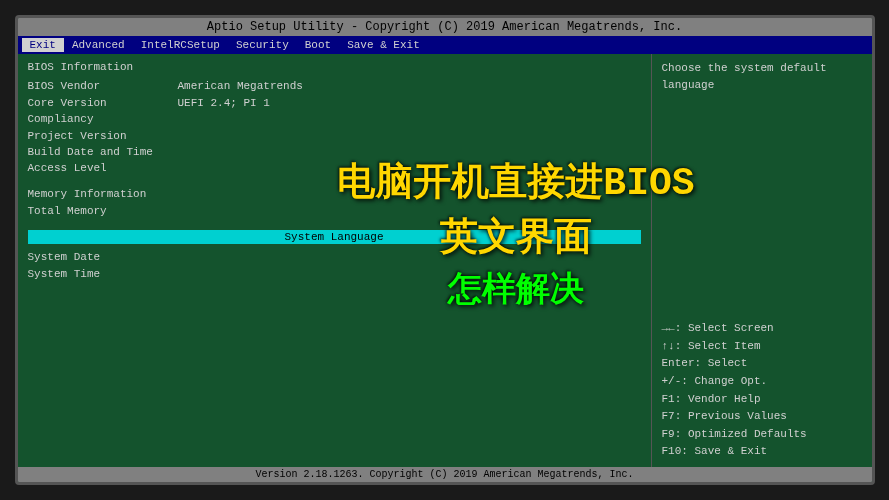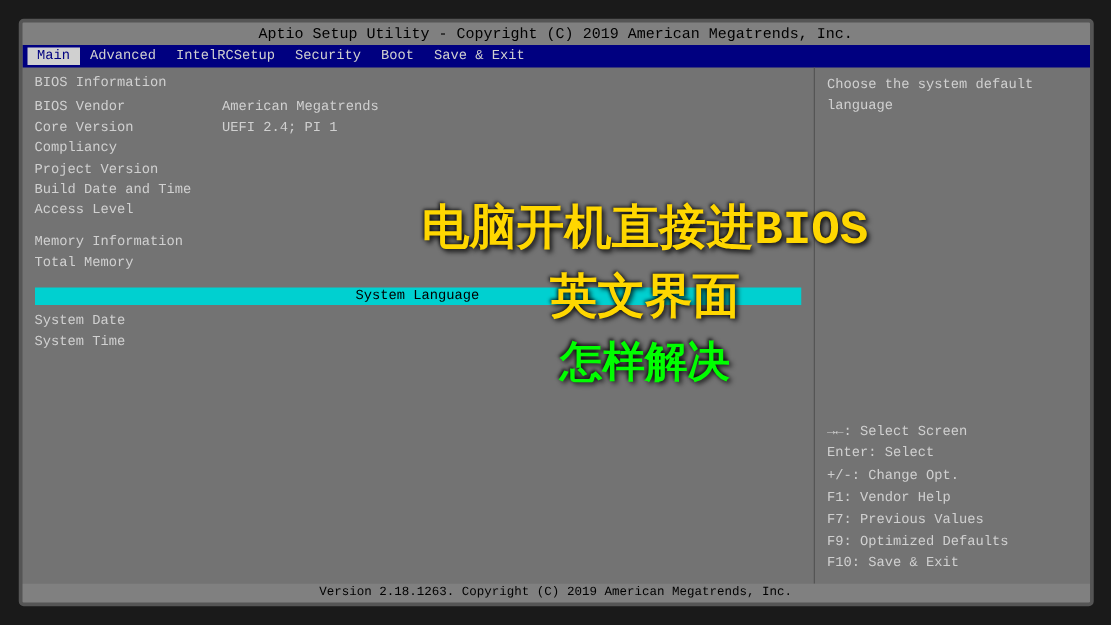--- a/index.html
+++ b/index.html
@@ -10,21 +10,21 @@
       display: flex;
       align-items: center;
       justify-content: center;
       font-family: Arial, sans-serif;
       overflow: hidden;
     }
 
     .screen-container {
       width: 860px;
       height: 470px;
-      background: #737373;
+      background: #14532d;
       border: 3px solid #555;
       border-radius: 4px;
       display: flex;
       flex-direction: column;
       font-family: 'Courier New', monospace;
       position: relative;
       overflow: hidden;
     }
 
     
@@ -178,21 +178,21 @@
 </head>
 <body>
 
 <div class="screen-container">
 
   <div class="title-bar">
     <span>Aptio Setup Utility - Copyright (C) 2019 American Megatrends, Inc.</span>
   </div>
 
   <div class="menu-bar">
-    <div class="menu-item active">Main</div>
+    <div class="menu-item active">Exit</div>
     <div class="menu-item">Advanced</div>
     <div class="menu-item">IntelRCSetup</div>
     <div class="menu-item">Security</div>
     <div class="menu-item">Boot</div>
     <div class="menu-item">Save &amp; Exit</div>
   </div>
 
   <div class="content-area">
 
     <div class="left-panel">
@@ -225,20 +225,21 @@
       <div class="info-row">System Time</div>
     </div>
 
     <div class="right-panel">
       <div class="help-text">
         <span>Choose the system default language</span>
       </div>
       <div style="flex:1;"></div>
       <div class="key-help">
         <div>→←: Select Screen</div>
+        <div>↑↓: Select Item</div>
         <div>Enter: Select</div>
         <div>+/-: Change Opt.</div>
         <div>F1: Vendor Help</div>
         <div>F7: Previous Values</div>
         <div>F9: Optimized Defaults</div>
         <div>F10: Save &amp; Exit</div>
       </div>
     </div>
 
   </div>

